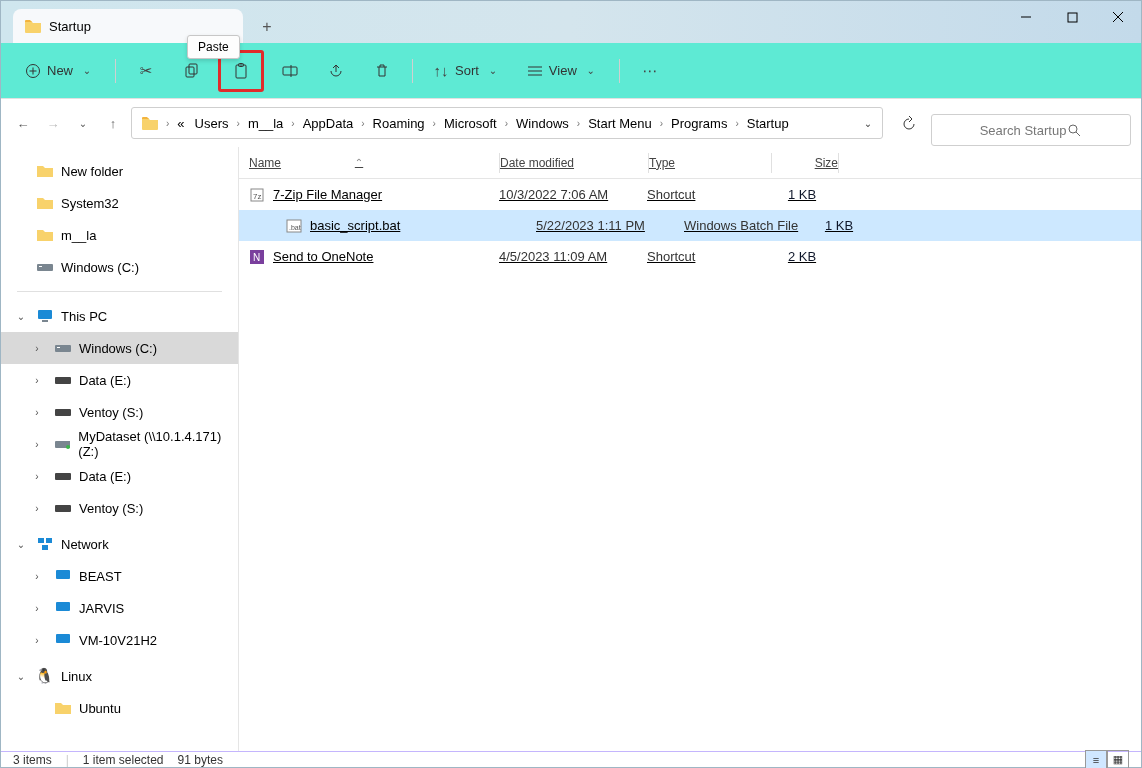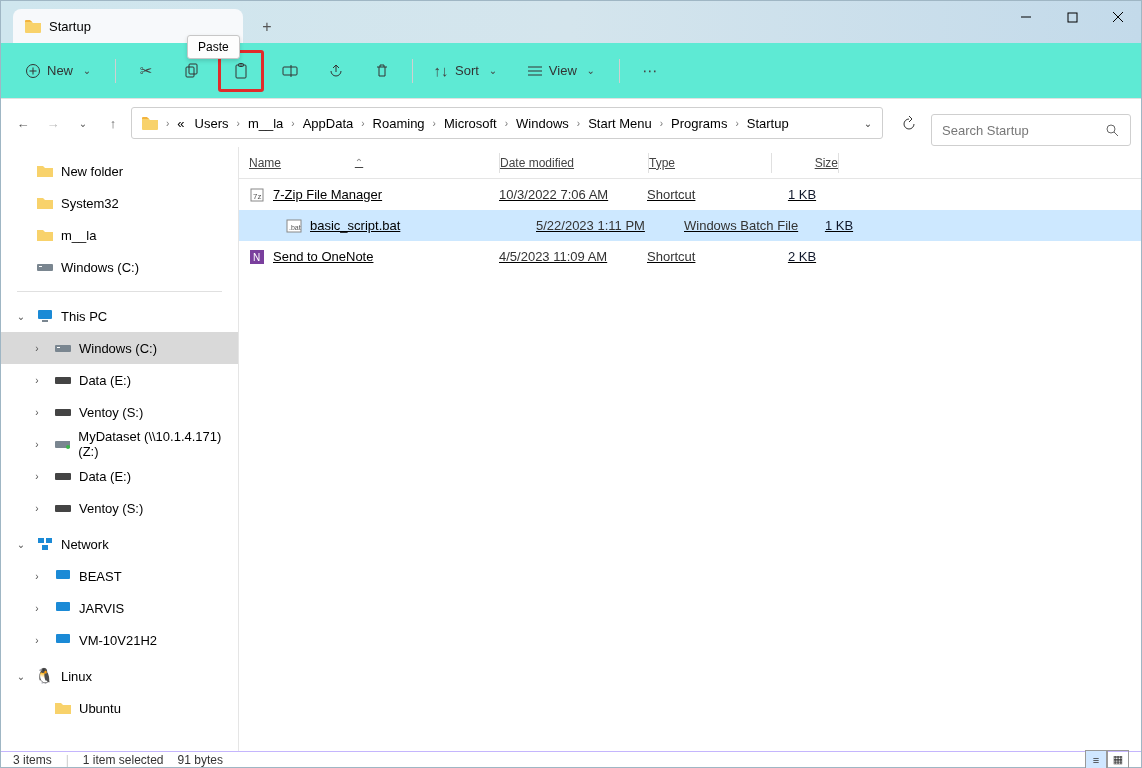--- a/index.html
+++ b/index.html
@@ -21,21 +21,21 @@
 
 .navrow { height: 48px; background: #fff; display: flex; align-items: center; padding: 0 10px; gap: 6px; }
 .nav-arrow { width: 24px; height: 24px; display: flex; align-items: center; justify-content: center; color: #555; }
 .nav-arrow.disabled { color: #bbb; }
 .addrbar { flex: 1; height: 32px; border: 1px solid #cfcfcf; border-radius: 3px; display: flex; align-items: center; padding: 0 6px; gap: 2px; min-width: 0; }
 .addrbar .folder-icon { margin: 0 4px; flex-shrink: 0; }
 .addrbar .crumb { padding: 0 4px; white-space: nowrap; }
 .addrbar .chev { color: #777; font-size: 10px; padding: 0 2px; }
 .addrbar .spacer { flex: 1; }
 .refresh { width: 32px; height: 32px; display: flex; align-items: center; justify-content: center; color: #555; margin-left: 4px; }
-.searchbox { width: 200px; height: 32px; border: 1px solid #cfcfcf; border-radius: 3px; display: flex; align-items: center; padding: 0 10px; color: #777; justify-content: space-between; margin-top: 14px; }
+.searchbox { width: 200px; height: 32px; border: 1px solid #cfcfcf; border-radius: 3px; display: flex; align-items: center; padding: 0 10px; color: #777; justify-content: center; margin-top: 14px; }
 
 .body { flex: 1; display: flex; min-height: 0; }
 .sidebar { width: 238px; border-right: 1px solid #e5e5e5; overflow-y: auto; padding-top: 8px; }
 .sb-item { height: 32px; display: flex; align-items: center; padding-left: 36px; gap: 8px; }
 .sb-item .exp { position: absolute; left: 14px; width: 12px; text-align: center; color: #555; font-size: 10px; }
 .sb-item { position: relative; }
 .sb-item.selected { background: #d9d9d9; }
 .sb-item.indent { padding-left: 54px; }
 .sb-item.indent .exp { left: 30px; }
 .sb-sep { height: 1px; background: #e0e0e0; margin: 8px 16px; }

